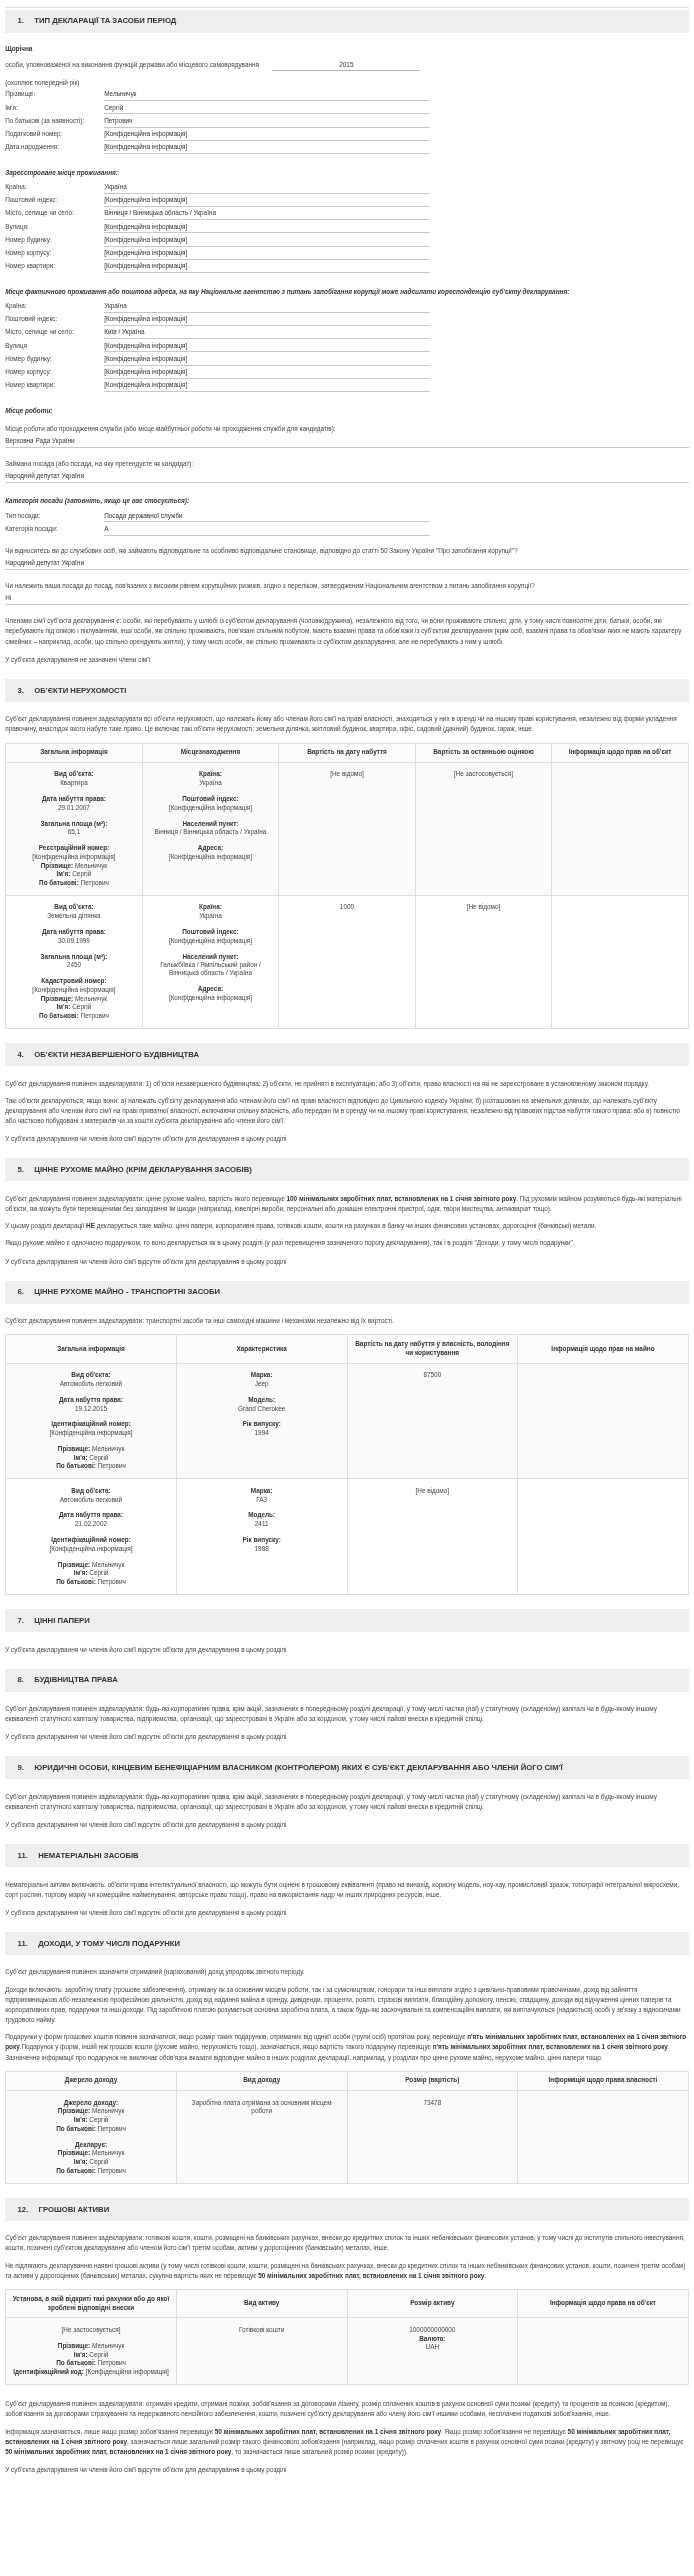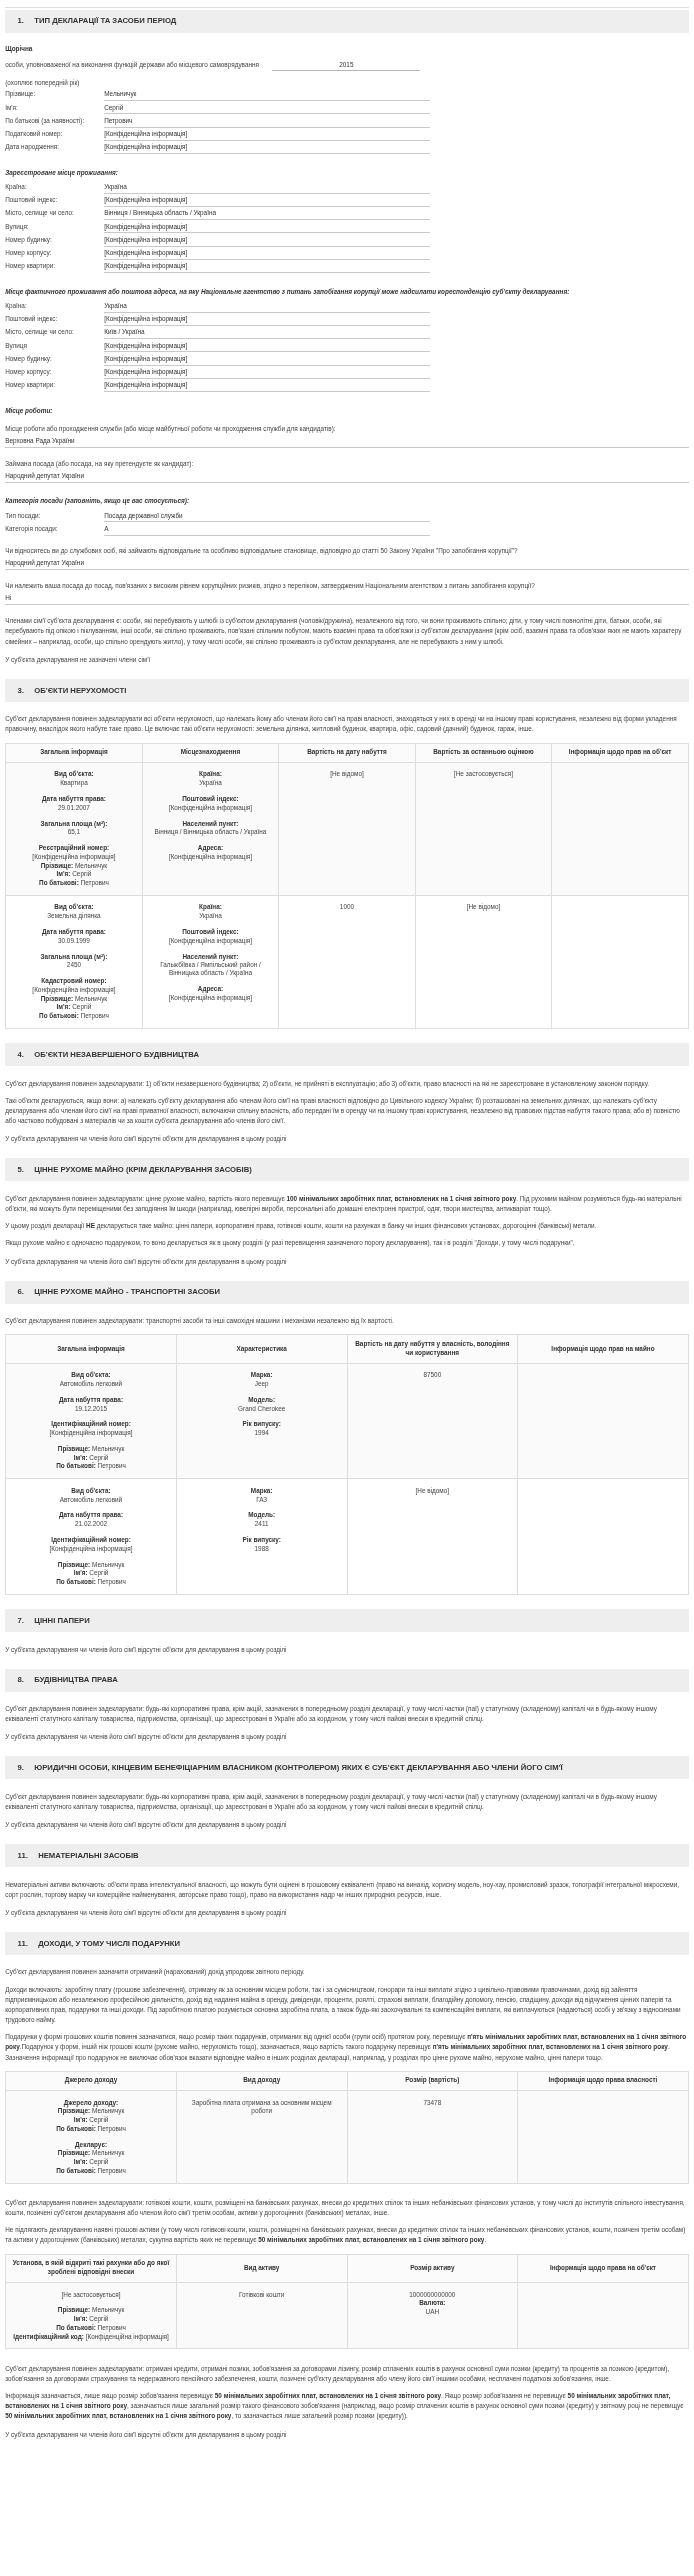--- a/index.html
+++ b/index.html
@@ -490,20 +490,24 @@
                 <div class="cl"><span>73478</span></div>
               </td>
               <td></td>
             </tr>
           </tbody>
         </table>
       </div>
   </section>
 
   <section>
+    <div class="sechead">
+      <span class="secnum">12.</span>
+      <span class="sectitle">ГРОШОВІ АКТИВИ</span>
+    </div>
     <div>
         <p class="para"><span>Суб'єкт декларування повинен задекларувати: готівкові кошти, кошти, розміщені на банківських рахунках, внески до кредитних спілок та інших небанківських фінансових установ, у тому числі до інститутів спільного інвестування, кошти, позичені суб'єктом декларування або членом його сім'ї третім особам, активи у дорогоцінних (банківських) металах, інше.</span></p>
         <p class="para"><span>Не підлягають декларуванню наявні грошові активи (у тому числі готівкові кошти, кошти, розміщені на банківських рахунках, внески до кредитних спілок та інших небанківських фінансових установ, кошти, позичені третім особам) та активи у дорогоцінних (банківських) металах, сукупна вартість яких не перевищує </span><b>50 мінімальних заробітних плат, встановлених на 1 січня звітного року</b><span>.</span></p>
       </div>
     <div>
         <table class="dtab">
           <thead>
             <tr>
               <th>Установа, в якій відкриті такі рахунки або до якої зроблені відповідні внески</th>
               <th>Вид активу</th>

